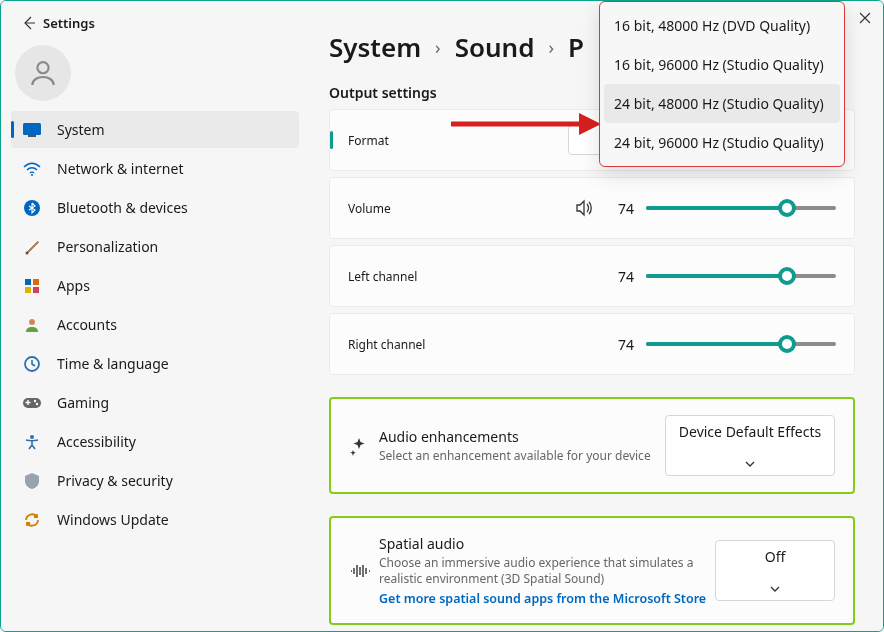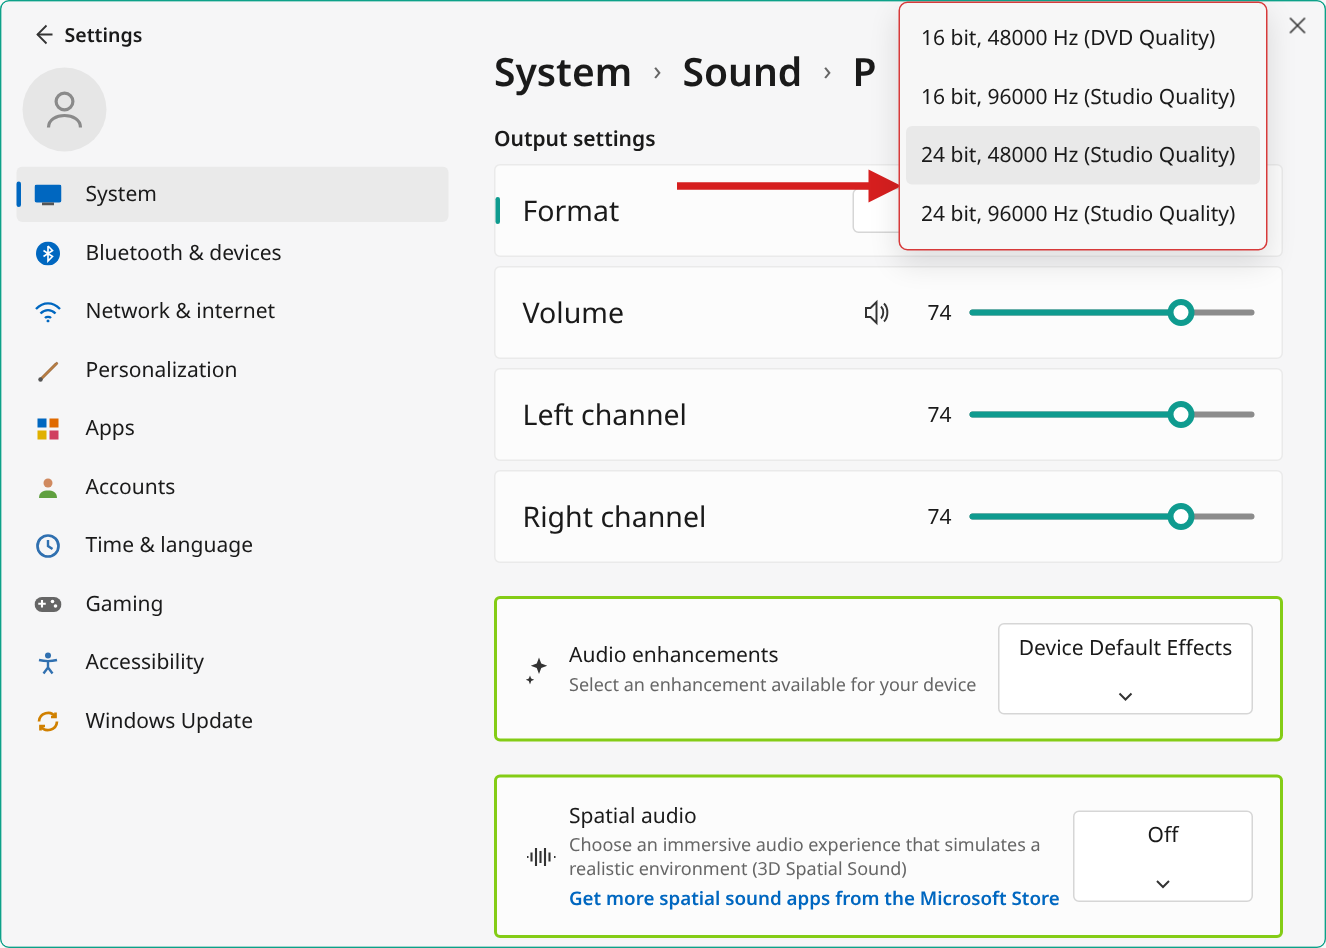--- a/index.html
+++ b/index.html
@@ -106,21 +106,21 @@
     background: #fcfcfc;
     border: 1px solid #eaeaea;
     border-radius: 4px;
     padding: 14px 18px;
     margin-bottom: 6px;
     display: flex;
     align-items: center;
     position: relative;
     min-height: 62px;
   }
-  .card .label-col { width: 220px; font-size: 19px;}
+  .card .label-col { width: 220px; font-size: 12px;}
   .card .accent-bar {
     position: absolute;
     left: 0; top: 50%; transform: translateY(-50%);
     width: 3px; height: 18px; background: #0f9b8f; border-radius: 2px;
     display: none;
   }
   .card.format .accent-bar { display:block; }
   .test-btn {
     background: #fff;
     border: 1px solid #d6d6d6;
@@ -248,35 +248,35 @@
         <span class="nav-icon">
             <svg width="18" height="14" viewBox="0 0 18 14">
               <rect x="0" y="0" width="18" height="12" rx="1.5" fill="#0067c0"></rect>
               <rect x="5" y="12" width="8" height="2" fill="#555"></rect>
             </svg>
           </span>
         <span class="nav-label">System</span>
       </div>
       <div class="nav-item">
         <span class="nav-icon">
-            <svg width="16" height="16" viewBox="0 0 16 16">
-              <circle cx="8" cy="8" r="8" fill="#0067c0"></circle>
-              <path d="M8 3v10l3-3-6-4m0 4 6-4-3-3" stroke="#fff" stroke-width="1.1" fill="none"></path>
-            </svg>
-          </span>
-        <span class="nav-label">Bluetooth &amp; devices</span>
-      </div>
-      <div class="nav-item">
-        <span class="nav-icon">
             <svg width="18" height="14" viewBox="0 0 18 14">
               <path d="M1 5c5-5 11-5 16 0M4 8c3-3 7-3 10 0M7 11c1-1 3-1 4 0" stroke="#0067c0" stroke-width="1.6" fill="none"></path>
               <circle cx="9" cy="13" r="1" fill="#0067c0"></circle>
             </svg>
           </span>
         <span class="nav-label">Network &amp; internet</span>
+      </div>
+      <div class="nav-item">
+        <span class="nav-icon">
+            <svg width="16" height="16" viewBox="0 0 16 16">
+              <circle cx="8" cy="8" r="8" fill="#0067c0"></circle>
+              <path d="M8 3v10l3-3-6-4m0 4 6-4-3-3" stroke="#fff" stroke-width="1.1" fill="none"></path>
+            </svg>
+          </span>
+        <span class="nav-label">Bluetooth &amp; devices</span>
       </div>
       <div class="nav-item">
         <span class="nav-icon">
             <svg width="16" height="16" viewBox="0 0 16 16">
               <path d="M3 13 13 3l0 0c1-1 2 0 1 1L4 14z" fill="#c08040" stroke="#8a5a2f" stroke-width="0.6"></path>
               <circle cx="3" cy="14" r="1.5" fill="#555"></circle>
             </svg>
           </span>
         <span class="nav-label">Personalization</span>
       </div>
@@ -321,20 +321,28 @@
         <span class="nav-label">Gaming</span>
       </div>
       <div class="nav-item">
         <span class="nav-icon">
             <svg width="16" height="16" viewBox="0 0 16 16">
               <circle cx="8" cy="3" r="2" fill="#3070b0"></circle>
               <path d="M2 6c4 1 8 1 12 0M8 6v5m0 0-3 4m3-4 3 4" stroke="#3070b0" stroke-width="1.6" fill="none"></path>
             </svg>
           </span>
         <span class="nav-label">Accessibility</span>
+      </div>
+      <div class="nav-item">
+        <span class="nav-icon">
+            <svg width="14" height="16" viewBox="0 0 14 16">
+              <path d="M7 0 0 3v5c0 4 3 7 7 8 4-1 7-4 7-8V3z" fill="#9aa2ac"></path>
+            </svg>
+          </span>
+        <span class="nav-label">Privacy &amp; security</span>
       </div>
       <div class="nav-item">
         <span class="nav-icon">
             <svg width="16" height="16" viewBox="0 0 16 16">
               <path d="M2 8a6 6 0 0 1 11-3M14 8a6 6 0 0 1-11 3" stroke="#d08000" stroke-width="1.8" fill="none"></path>
               <path d="m13 2 0 3-3 0M3 14l0-3 3 0" stroke="#d08000" stroke-width="1.8" fill="none"></path>
             </svg>
           </span>
         <span class="nav-label">Windows Update</span>
       </div>

